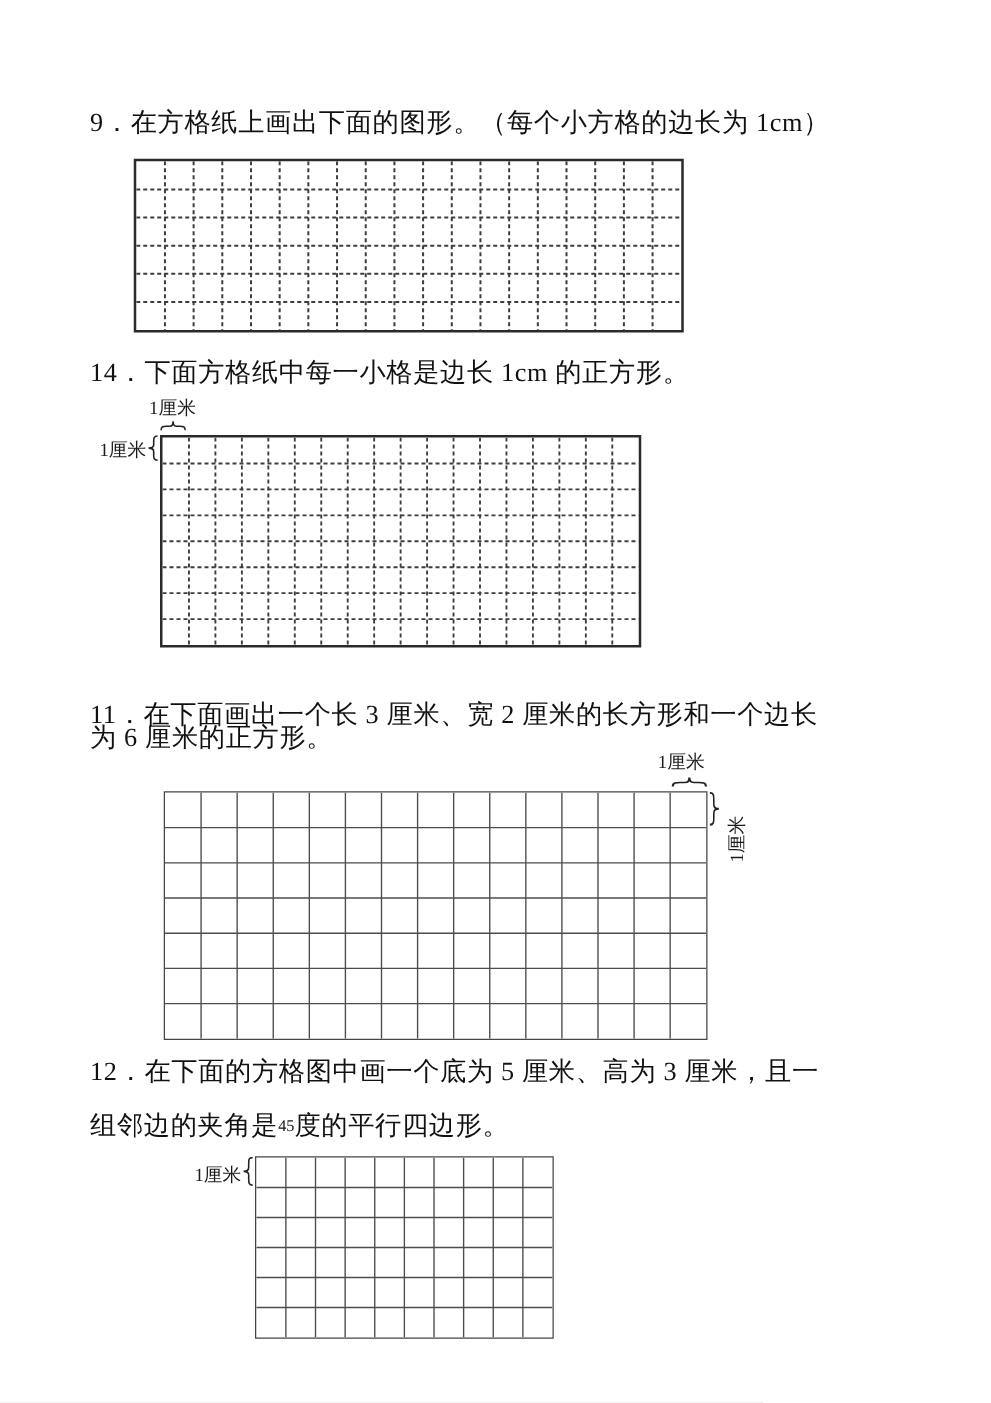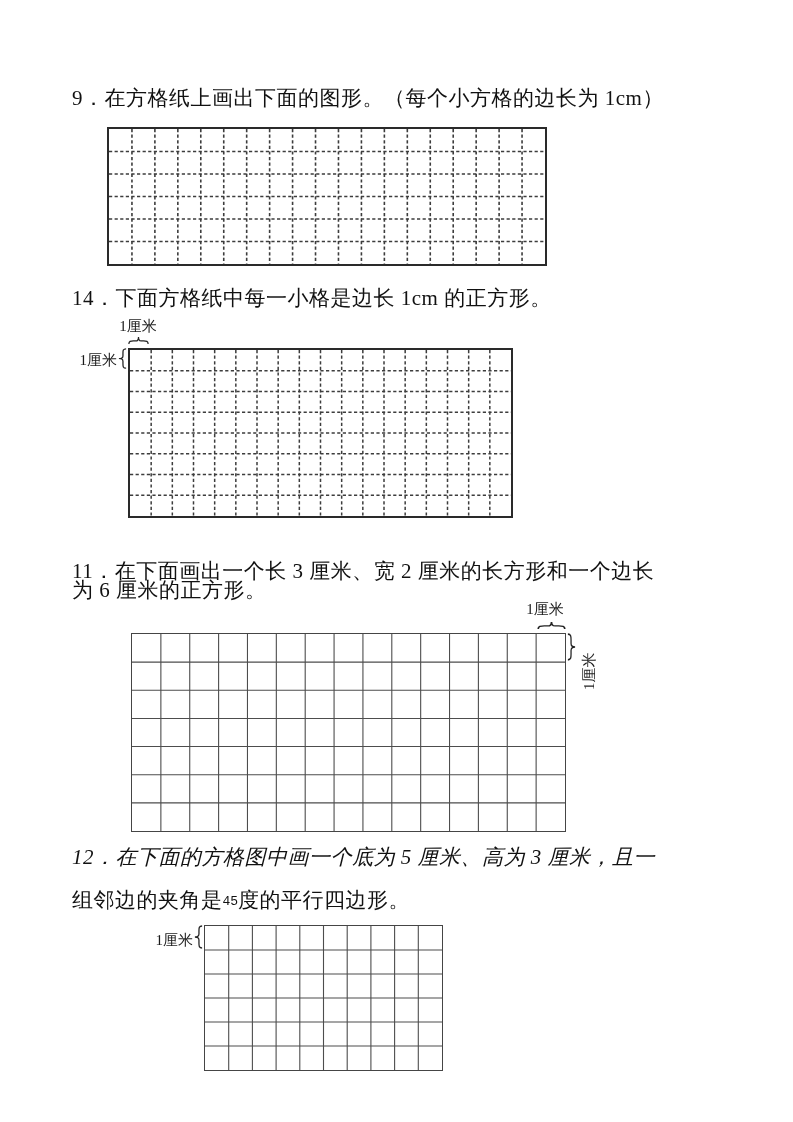--- a/index.html
+++ b/index.html
@@ -171,22 +171,22 @@
           <line x1="0" y1="28.14" x2="433" y2="28.14"></line>
           <line x1="0" y1="56.29" x2="433" y2="56.29"></line>
           <line x1="0" y1="84.43" x2="433" y2="84.43"></line>
           <line x1="0" y1="112.57" x2="433" y2="112.57"></line>
           <line x1="0" y1="140.71" x2="433" y2="140.71"></line>
           <line x1="0" y1="168.86" x2="433" y2="168.86"></line>
         </g>
       </svg>
     </div>
 
-  <div class="qline" style="left:72px; top:843px;font-style:italic;">12．在下面的方格图中画一个底为 5 厘米、高为 3 厘米，且一</div>
-  <div class="qline" style="left:72px; top:886px;font-family:Liberation Mono, monospace;">
+  <div class="qline" style="left:72px; top:843px;">12．在下面的方格图中画一个底为 5 厘米、高为 3 厘米，且一</div>
+  <div class="qline" style="left:72px; top:886px;">
     <span>组邻边的夹角是</span><span class="small-num">45</span><span>度的平行四边形。</span>
   </div>
 
   <div class="cm-label" style="left:150px; top:931px; width:43px; text-align:right;">1厘米</div>
   <div class="brace" style="left:194px; top:925px; width:9px; height:24px;">
     <svg viewBox="0 0 10 24" preserveAspectRatio="none" fill="none" stroke="#222222" stroke-width="1.4">
       <path d="M 9 1 C 5.5 1 5.5 3 5.5 6 L 5.5 9 C 5.5 11.5 3.5 12 1 12 C 3.5 12 5.5 12.5 5.5 15 L 5.5 18 C 5.5 21 5.5 23 9 23"></path>
     </svg>
   </div>
   <div class="grid grid-solid" style="left:204px; top:925px; width:239px; height:146px;">

